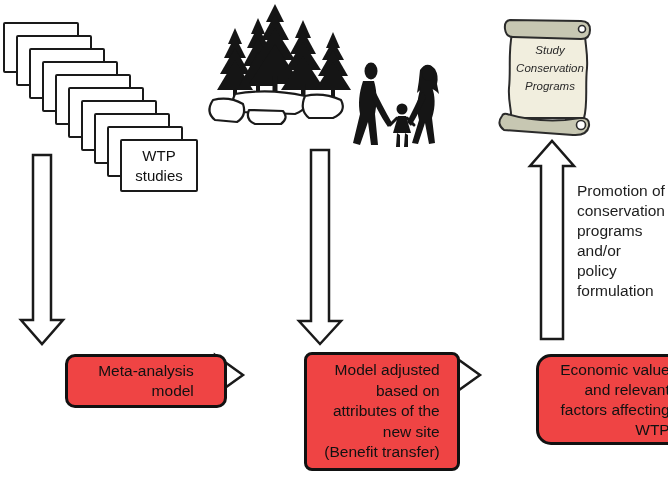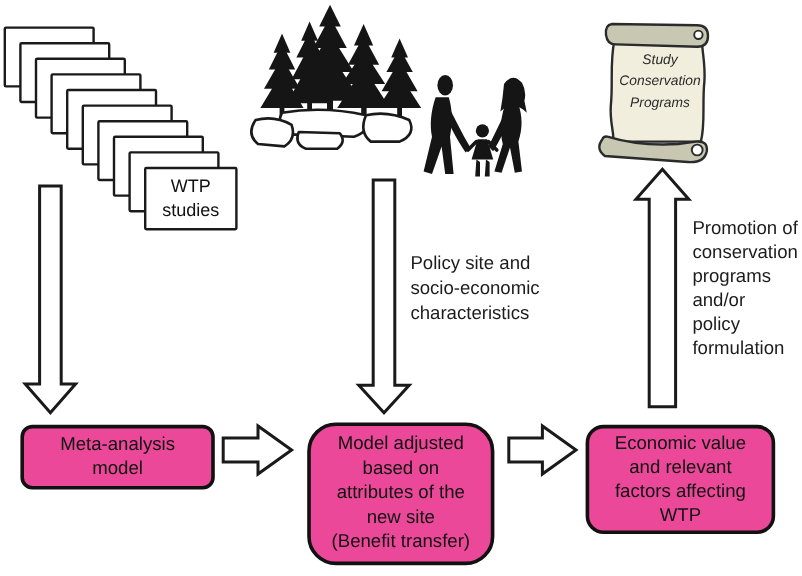--- a/index.html
+++ b/index.html
@@ -9,23 +9,23 @@
   
   .sheet{position:absolute;width:76px;height:51px;background:#fff;
          border:2.5px solid #1a1a1a;border-radius:2px;box-sizing:border-box;}
   .sheet.front{width:78px;height:53px;display:flex;align-items:center;justify-content:center;}
   .sheet-label{font-size:15px;line-height:20px;text-align:center;white-space:pre-line;color:#111;}
   
   .annotation{position:absolute;font-size:15.5px;line-height:21px;
               color:#1c1c1c;white-space:pre-line;}
   .annotation.tight{line-height:20px;}
   
-  .flowbox{position:absolute;box-sizing:border-box;background:#ec4899;border:3px solid #111;
-           display:flex;align-items:center;justify-content:center;text-align:center;
-           font-size:15.5px;line-height:20.5px;color:#111;white-space:pre-line;}
+  .flowbox{position:absolute;box-sizing:border-box;background:#ef4444;border:3px solid #111;
+           display:flex;align-items:center;justify-content:center;text-align:right;
+           font-size:15.5px;line-height:20.5px;color:#111;white-space:pre-line;margin-left:48px;}
   
   .scroll-label{position:absolute;left:508px;top:41px;width:84px;text-align:center;
                 font-style:italic;font-size:11.5px;line-height:18px;color:#2a2a2a;white-space:pre-line;}
   svg{display:block;}
 </style>
 </head>
 <body>
 
 <div class="canvas">
 
@@ -121,33 +121,30 @@
   <svg class="abs" style="left:0;top:0" width="668" height="480" viewBox="0 0 668 480">
     <g fill="#ffffff" stroke="#1a1a1a" stroke-width="2.5" stroke-linejoin="miter">
       <polygon points="33,155 51,155 51,320 63,320 42,344 21,320 33,320"></polygon>
       <polygon points="311,150 329,150 329,321 341,321 320,344 299,321 311,321"></polygon>
       <polygon points="541,339 541,166 530,166 552,141 574,166 563,166 563,339"></polygon>
       <polygon points="186,365 215,365 215,355 243,375 215,395 215,385 186,385"></polygon>
       <polygon points="424,365 452,365 452,355 480,375 452,395 452,385 424,385"></polygon>
     </g>
   </svg>
 
-  <div class="annotation" style="left:342px;top:209px">Policy site and
-socio-economic
-characteristics</div>
   <div class="annotation tight" style="left:577px;top:181px">Promotion of
 conservation
 programs
 and/or
 policy
 formulation</div>
 
   <div class="flowbox" style="left:17px;top:354px;width:162px;height:54px;border-radius:10px">Meta-analysis
 model</div>
-  <div class="flowbox" style="left:256px;top:352px;width:156px;height:119px;border-radius:24px">Model adjusted
+  <div class="flowbox" style="left:256px;top:352px;width:156px;height:119px;border-radius:8px">Model adjusted
 based on
 attributes of the
 new site
 (Benefit transfer)</div>
   <div class="flowbox" style="left:488px;top:354px;width:158px;height:91px;border-radius:15px;line-height:20px">Economic value
 and relevant
 factors affecting
 WTP</div>
 
 </div>

